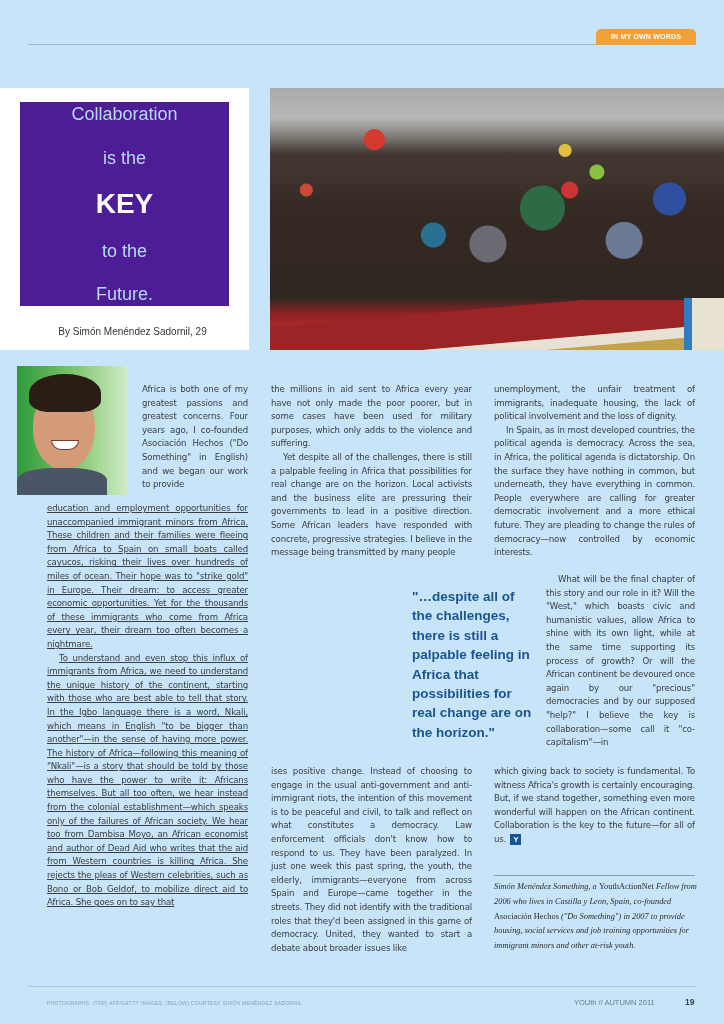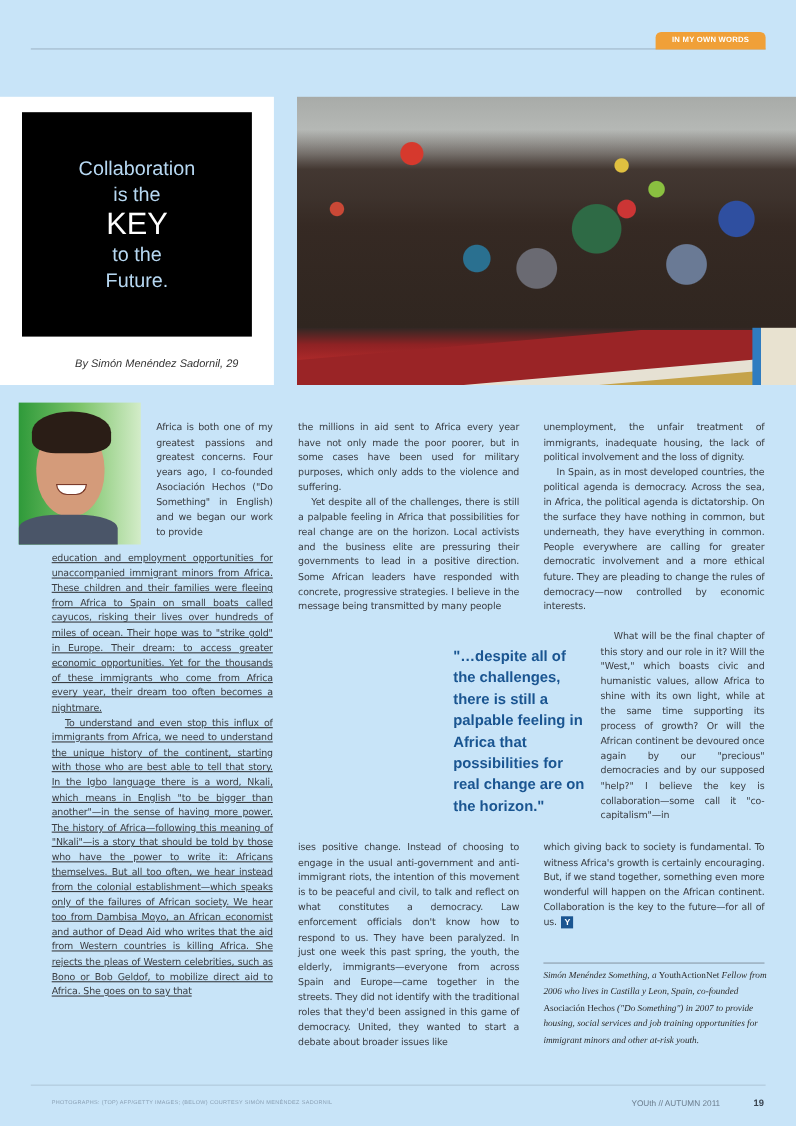--- a/index.html
+++ b/index.html
@@ -13,29 +13,29 @@
     .top-rule { position: absolute; left: 28px; top: 44px; width: 668px; height: 1px; background: #9fb6c8; }
     .section-tab {
       position: absolute; left: 596px; top: 29px; width: 100px; height: 16px;
       background: #f0a038; border-radius: 5px 5px 0 0;
       color: #fff; font-family: "Liberation Sans", sans-serif; font-weight: bold;
       font-size: 7px; letter-spacing: 0.2px; text-align: center; line-height: 16px;
     }
     .title-card { position: absolute; left: 0; top: 88px; width: 249px; height: 262px; background: #fff; }
     .title-box {
       position: absolute; left: 20px; top: 14px; width: 209px; height: 204px;
-      background: #000000; color: #b7d8f2; text-align: center;
+      background: #4c1d95; color: #b7d8f2; text-align: center;
       font-family: "Liberation Sans", sans-serif;
-      display: flex; flex-direction: column; justify-content: center; align-items: center;
+      display: flex; flex-direction: column; justify-content: space-between; align-items: center;
     }
     .title-box .t-line { font-size: 18px; line-height: 24px; }
-    .title-box .t-key { font-size: 28px; font-weight: normal; color: #fff; line-height: 30px; }
+    .title-box .t-key { font-size: 28px; font-weight: bold; color: #fff; line-height: 30px; }
     .byline {
-      position: absolute; left: 18px; width: 249px; top: 238px; text-align: center;
-      font-family: "Liberation Sans", sans-serif; font-style: italic; font-size: 10px; color: #333;
+      position: absolute; left: 8px; width: 249px; top: 238px; text-align: center;
+      font-family: "Liberation Sans", sans-serif; font-size: 10px; color: #333;
     }
     .hero-photo {
       position: absolute; left: 270px; top: 88px; width: 454px; height: 262px; overflow: hidden;
       background: linear-gradient(180deg, #a8aba8 0%, #bfc2bf 20%, #9a9a96 35%, #4a3a32 45%, #3b2f2a 70%, #2e2824 80%, #8e2224 86%, #b02a2a 92%, #d9d4c6 96%, #b79346 100%);
     }
     .hero-photo .crowd {
       position: absolute; left: 0; top: 30px; width: 454px; height: 180px;
       background:
         radial-gradient(circle at 8% 40%, #c94836 0 6px, transparent 7px),
         radial-gradient(circle at 23% 12%, #d6392d 0 10px, transparent 11px),

